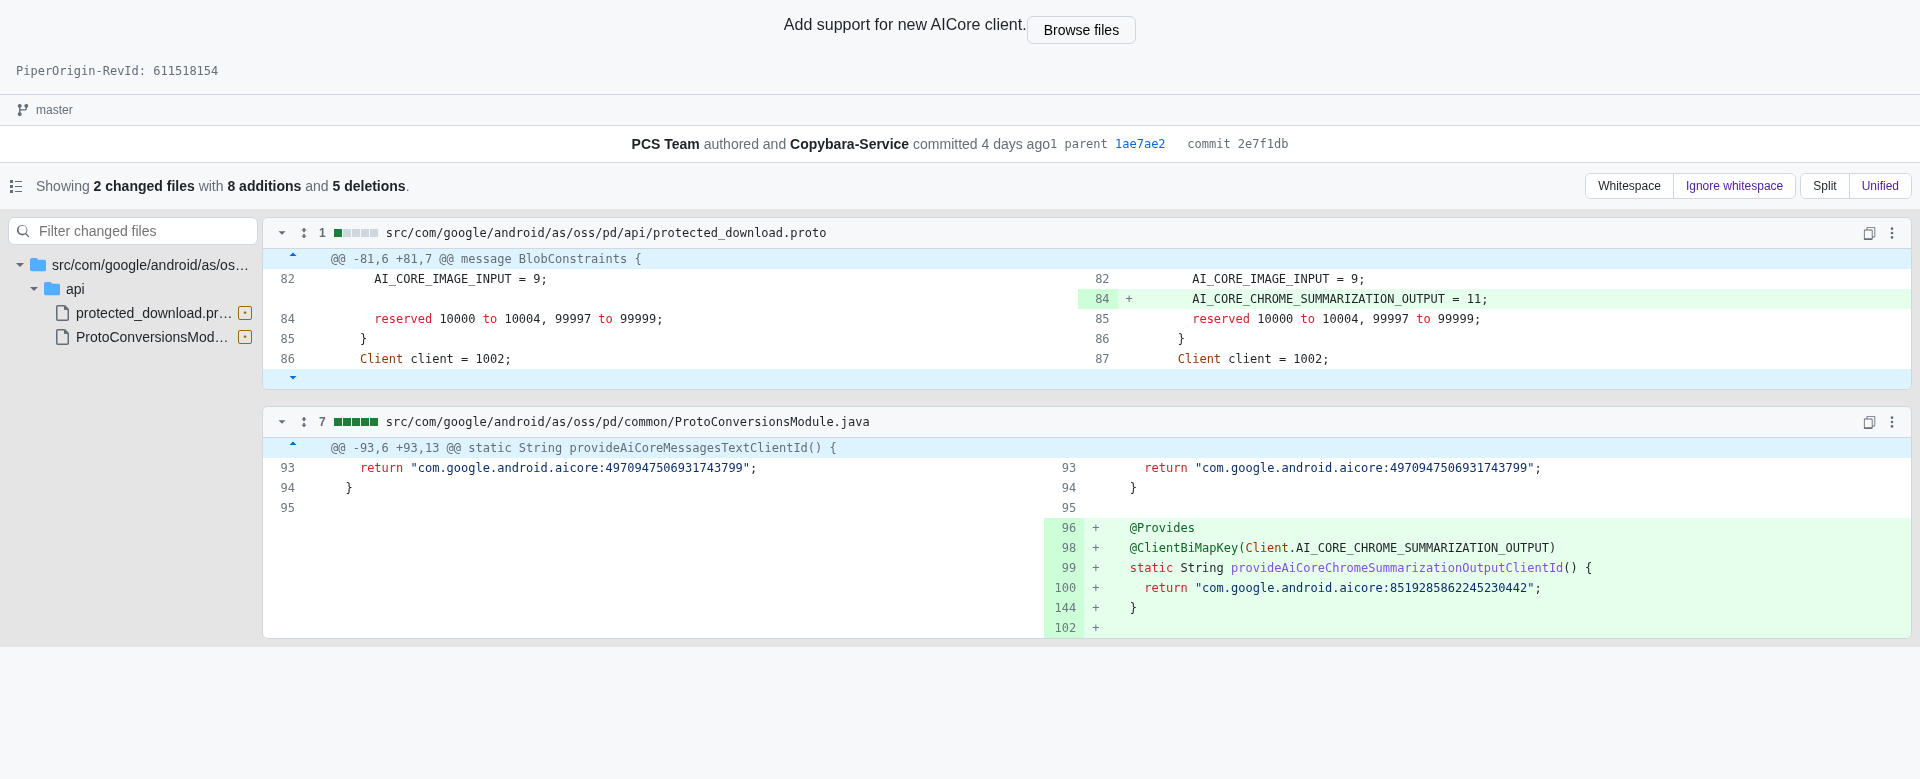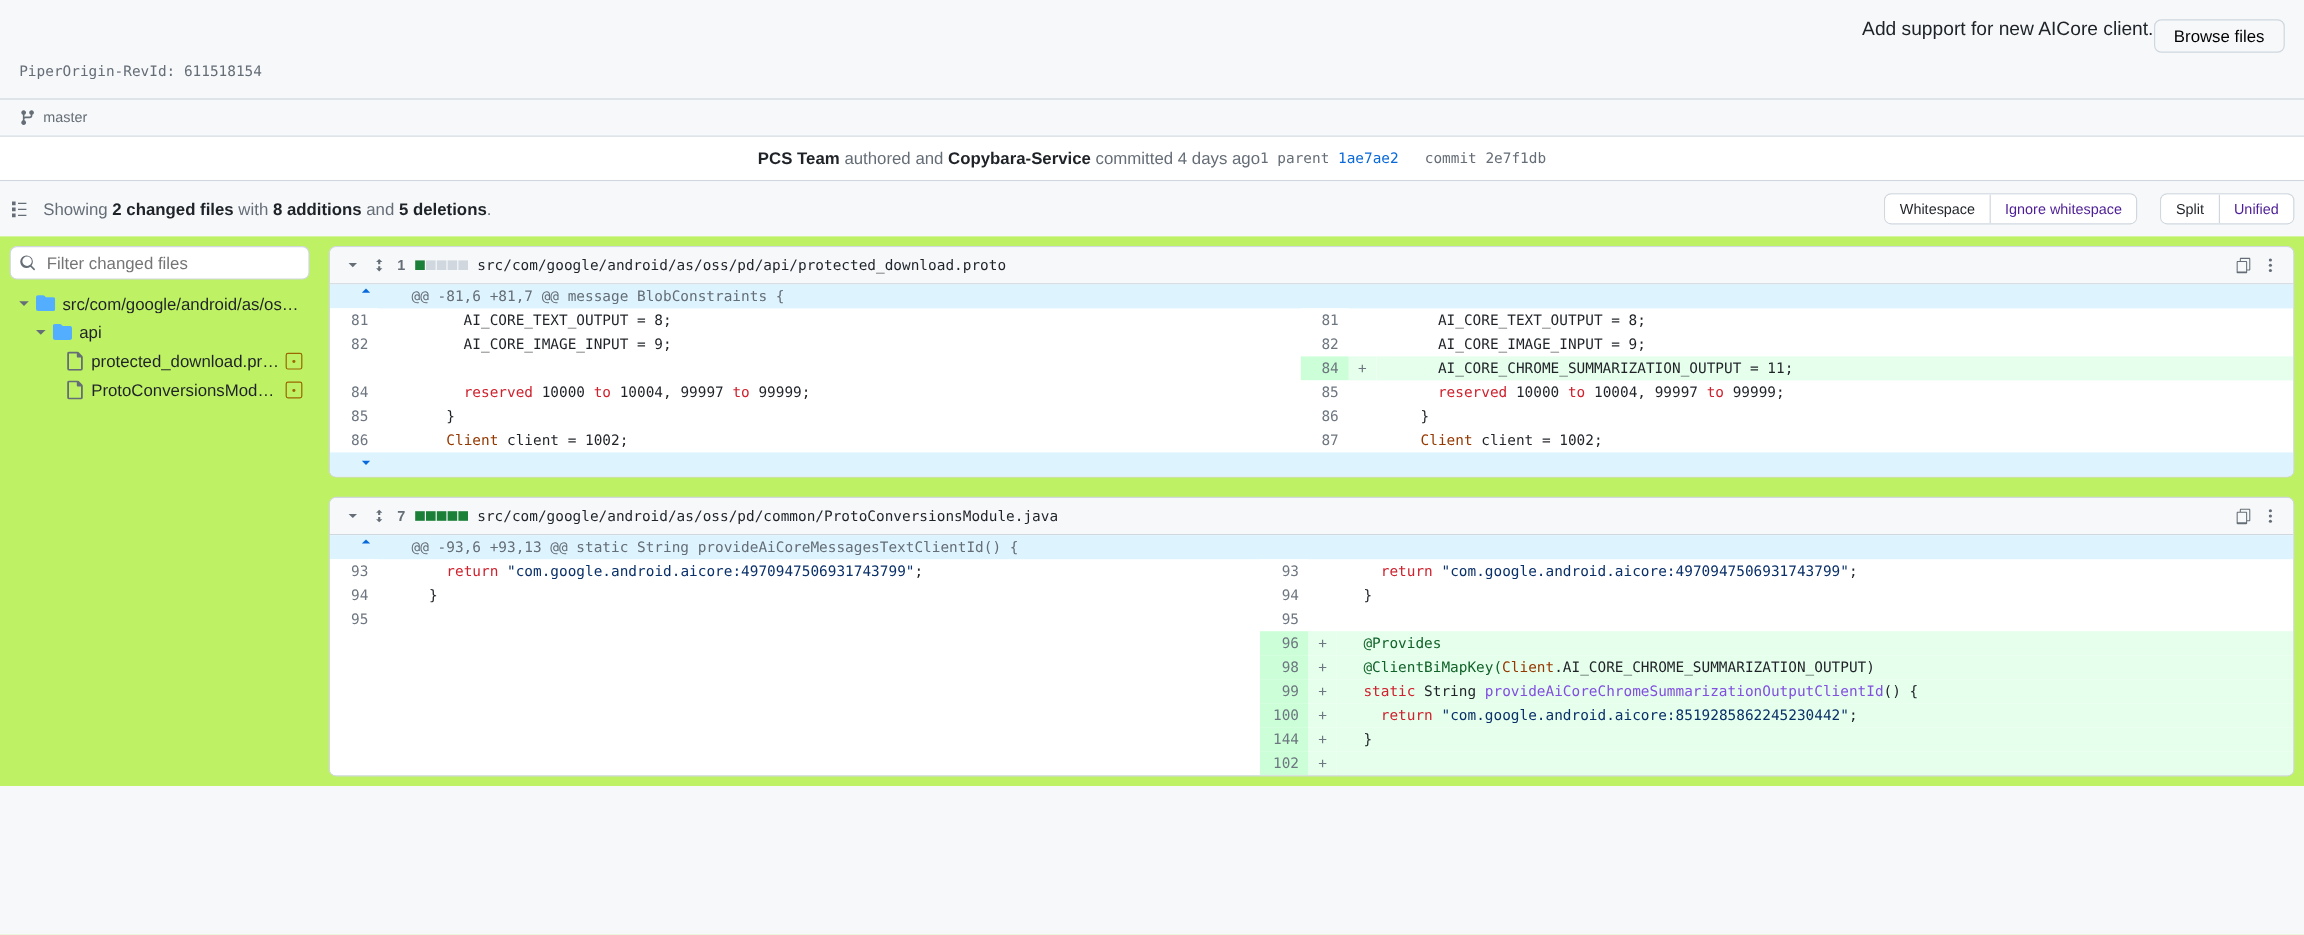--- a/index.html
+++ b/index.html
@@ -1,38 +1,38 @@
 <!DOCTYPE html>
 <html><head>
 <meta charset="utf-8">
 <style>
 *{box-sizing:border-box;margin:0;padding:0}
 body{font-family:-apple-system,BlinkMacSystemFont,"Segoe UI",Helvetica,Arial,sans-serif;font-size:14px;color:#1f2328;background:#f6f8fa}
 .commit-header{padding:16px;border-bottom:1px solid #d0d7de;background:#f6f8fa}
-.commit-title{font-size:16px;font-weight:400;margin-bottom:8px;display:flex;justify-content:flex-end;align-items:flex-start}
+.commit-title{font-size:16px;font-weight:400;margin-bottom:20px;display:flex;justify-content:center;align-items:flex-start}
 .commit-subtitle{font-family:ui-monospace,SFMono-Regular,Menlo,monospace;font-size:12px;color:#656d76}
 .browse-btn{padding:5px 16px;background:#f6f8fa;border:1px solid #d0d7de;border-radius:6px;font-size:14px;font-weight:500;cursor:pointer}
 .branch-bar{padding:8px 16px;border-bottom:1px solid #d0d7de;display:flex;align-items:center;gap:6px;font-size:12px;color:#656d76}
 .branch-icon{width:14px;height:14px;fill:#656d76}
 .commit-meta{padding:10px 16px;display:flex;justify-content:center;align-items:center;background:#fff;border-bottom:1px solid #d0d7de}
 .author-info{font-size:14px;color:#656d76}
 .author-info b{color:#1f2328;font-weight:600}
 .parent-info{font-size:12px;color:#656d76;font-family:ui-monospace,monospace}
 .parent-info a{color:#0969da;text-decoration:none}
 .toolbar{padding:10px 8px;display:flex;justify-content:space-between;align-items:center;background:#f6f8fa}
 .toolbar-left{display:flex;align-items:center;gap:12px}
 .tree-toggle{width:16px;height:16px;fill:#656d76;cursor:pointer}
 .summary{font-size:14px;color:#656d76}
 .summary b{color:#1f2328}
-.btn-group{display:flex;gap:19px}
+.btn-group{display:flex;gap:4px}
 .seg{display:flex;border:1px solid #d0d7de;border-radius:6px;overflow:hidden;background:#fff}
 .seg button{padding:5px 12px;border:none;background:#fff;font-size:12px;cursor:pointer;color:#4c1d95}
 .seg button.active{background:#fff;color:#1f2328;font-weight:500}
 .seg button+button{border-left:1px solid #d0d7de}
-.content{display:flex;gap:16px;padding:8px;background:#bef264}
+.content{display:flex;gap:4px;padding:8px;background:#e5e5e5}
 .sidebar{width:250px;flex-shrink:0}
 .filter-box{position:relative;margin-bottom:8px}
 .filter-input{width:100%;padding:5px 12px 5px 30px;border:1px solid #d0d7de;border-radius:6px;font-size:14px;background:#fff}
 .filter-box svg{position:absolute;left:8px;top:50%;transform:translateY(-50%);width:14px;height:14px;fill:#656d76}
 .tree-node{display:flex;align-items:center;padding:4px 6px;font-size:14px;cursor:pointer;border-radius:6px}
 .tree-node.l1{padding-left:20px}
 .tree-node.l2{padding-left:46px}
 .tree-chevron{width:12px;height:12px;fill:#656d76;margin-right:4px}
 .tree-icon{width:16px;height:16px;margin-right:6px;flex-shrink:0}
 .folder-icon{fill:#54aeff}
@@ -187,28 +187,20 @@
       </div>
       <table class="diff-table">
         <tbody>
             <tr class="hunk-row">
               <td class="expand-cell" colspan="2"><svg viewBox="0 0 16 16">
                   <path d="M8 4l4 4H4z"></path>
                 </svg></td>
               <td colspan="4">@@ -81,6 +81,7 @@ message BlobConstraints {</td>
             </tr>
         <tr>
-              <td class="ln">81</td>
-              <td class="marker"></td>
-              <td class="code">      AI_CORE_TEXT_OUTPUT = 8;</td>
-              <td class="ln">81</td>
-              <td class="marker"></td>
-              <td class="code">      AI_CORE_TEXT_OUTPUT = 8;</td>
-            </tr>
-        <tr>
               <td class="ln">82</td>
               <td class="marker"></td>
               <td class="code">      AI_CORE_IMAGE_INPUT = 9;</td>
               <td class="ln">82</td>
               <td class="marker"></td>
               <td class="code">      AI_CORE_IMAGE_INPUT = 9;</td>
             </tr>
         <tr>
               <td class="ln"></td>
               <td class="marker"></td>

